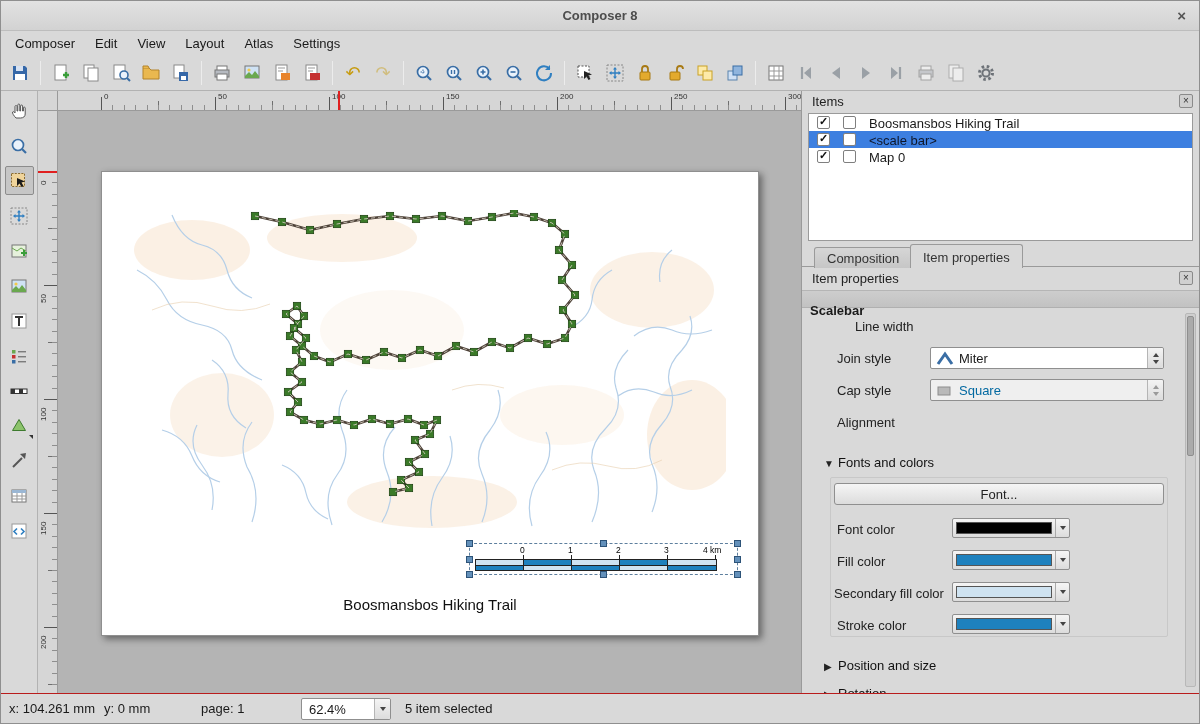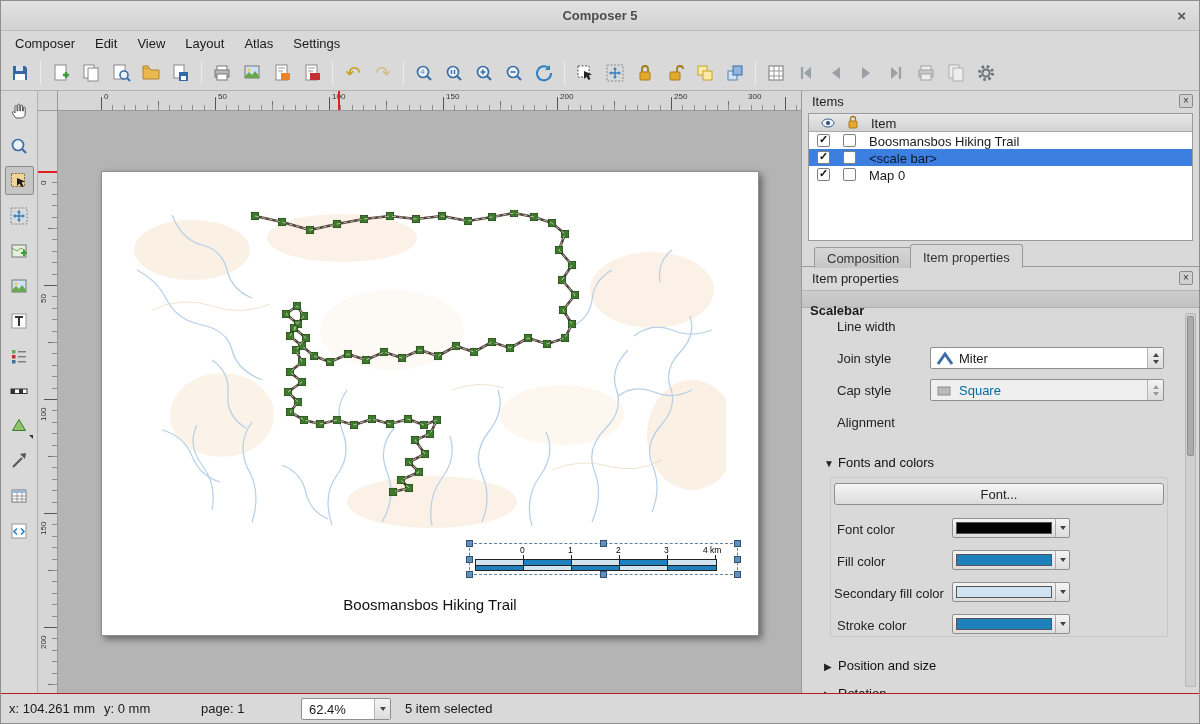--- a/index.html
+++ b/index.html
@@ -110,21 +110,21 @@
   .statusbar{position:absolute;left:0;right:0;bottom:0;height:30px;background:#d9d9d9;border-top:1px solid #b91c1c}
   .st{position:absolute;top:7px;color:#1a1a1a}
   .zoombox{position:absolute;left:300px;top:4px;width:90px;height:22px;background:#fff;border:1px solid #8f8f8f;border-radius:2px}
 </style>
 </head>
 <body>
 
 <div class="win">
 
   <div class="titlebar">
-    <span>Composer 5</span>
+    <span>Composer 8</span>
     <span class="tb-close">×</span>
   </div>
 
   <div class="menubar">
     <span class="mitem">Composer</span>
     <span class="mitem">Edit</span>
     <span class="mitem">View</span>
     <span class="mitem">Layout</span>
     <span class="mitem">Atlas</span>
     <span class="mitem">Settings</span>
@@ -429,21 +429,21 @@
         <span class="hnum" style="left:160px">50</span>
       <span class="hmaj" style="left:271px"></span>
         <span class="hnum" style="left:274px">100</span>
       <span class="hmaj" style="left:385px"></span>
         <span class="hnum" style="left:388px">150</span>
       <span class="hmaj" style="left:499px"></span>
         <span class="hnum" style="left:502px">200</span>
       <span class="hmaj" style="left:613px"></span>
         <span class="hnum" style="left:616px">250</span>
       <span class="hmaj" style="left:727px"></span>
-        <span class="hnum" style="left:690px">300</span>
+        <span class="hnum" style="left:730px">300</span>
       <span class="hcur" style="left:280px"></span>
     </div>
 
     <div class="vruler">
       <span class="vmaj" style="top:60px"></span>
         <span class="vnum" style="top:74px">0</span>
       <span class="vmaj" style="top:174px"></span>
         <span class="vnum" style="top:192px">50</span>
       <span class="vmaj" style="top:288px"></span>
         <span class="vnum" style="top:310px">100</span>
@@ -544,31 +544,20 @@
         <div class="titleitem">Boosmansbos Hiking Trail</div>
       </div>
     </div>
   </div>
 
   <div class="rpanel">
     <span class="ptitle" style="top:3px">Items</span>
     <span class="pclose" style="top:3px">×</span>
 
     <div class="tree">
-      <div class="thead">
-        <svg style="position:absolute;left:12px;top:3px" width="14" height="12" viewBox="0 0 14 12">
-            <ellipse cx="7" cy="6" rx="6" ry="4" fill="#eaf2fb" stroke="#3a5a7a"></ellipse>
-            <circle cx="7" cy="6" r="2" fill="#2d4d6e"></circle>
-          </svg>
-        <svg style="position:absolute;left:38px;top:1px" width="12" height="14" viewBox="0 0 12 14">
-            <rect x="2" y="6" width="8" height="7" rx="1" fill="#e3aa2d" stroke="#a87a14"></rect>
-            <path d="M3.5 6V4a2.5 2.5 0 0 1 5 0v2" fill="none" stroke="#a87a14" stroke-width="1.4"></path>
-          </svg>
-        <span class="thead-label">Item</span>
-      </div>
       <div class="trow">
         <span class="cb checked" style="left:8px"></span>
         <span class="cb" style="left:34px"></span>
         <span class="trow-label">Boosmansbos Hiking Trail</span>
       </div>
       <div class="trow sel">
         <span class="cb checked" style="left:8px"></span>
         <span class="cb" style="left:34px"></span>
         <span class="trow-label">&lt;scale bar&gt;</span>
       </div>
@@ -582,21 +571,21 @@
     <div class="tabs">
       <span class="tab" style="left:12px">Composition</span>
       <span class="tab active" style="left:108px">Item properties</span>
     </div>
 
     <span class="ptitle" style="top:180px">Item properties</span>
     <span class="pclose" style="top:180px">×</span>
 
     <div class="scalebar-hdr">Scalebar</div>
 
-    <span class="plabel" style="left:35px;top:228px">Line width</span>
+    <span class="plabel" style="left:53px;top:228px">Line width</span>
 
     <span class="plabel" style="left:35px;top:260px">Join style</span>
     <div class="combo" style="top:256px">
       <svg class="cicon" viewBox="0 0 20 15">
           <path d="M3 13L10 3l7 10" fill="none" stroke="#3a6ea5" stroke-width="3"></path>
         </svg>
       <span class="fieldtext withicon">Miter</span>
       <span class="sbtns">
           <span class="au"></span>
           <span class="ad"></span>

